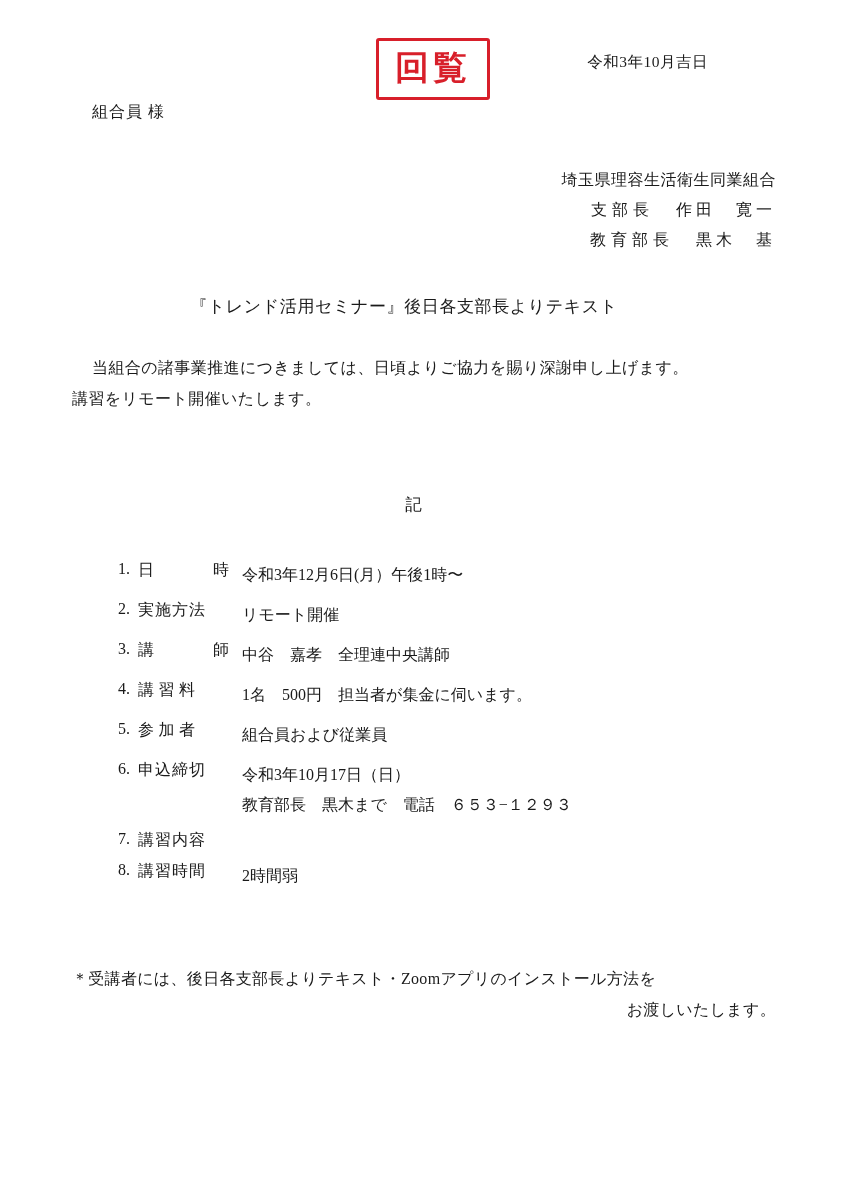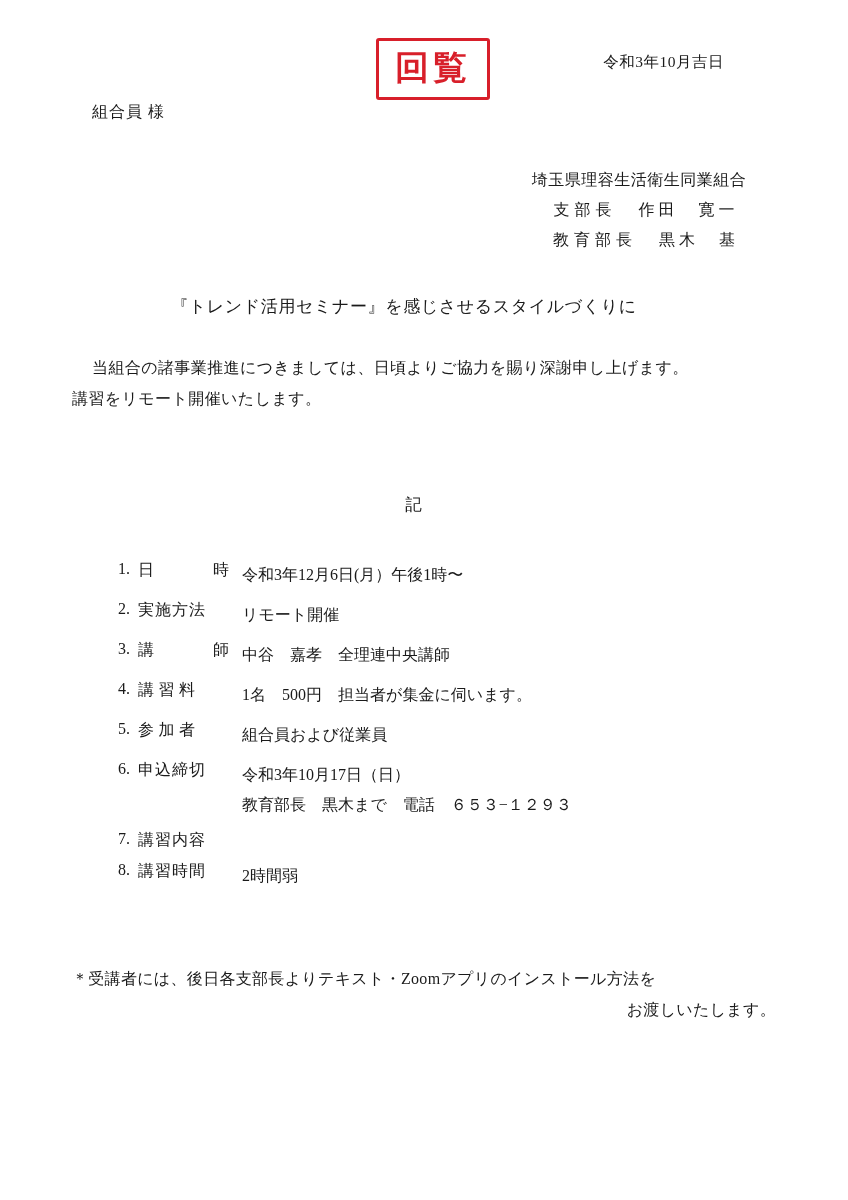--- a/index.html
+++ b/index.html
@@ -39,38 +39,38 @@
     color: #d81f2a;
     font-size: 34px;
     line-height: 52px;
     text-align: center;
     letter-spacing: 4px;
     font-weight: bold;
     font-family: "DejaVu Serif", serif;
   }
   .date-line {
     position: absolute;
-    right: 52px;
+    right: 68px;
     top: 52px;
     font-size: 15.5px;
     letter-spacing: 0.5px;
   }
 
   
   .addressee {
     margin-top: 32px;
     margin-left: 20px;
     font-size: 16px;
     letter-spacing: 1px;
   }
 
   
   .sender {
     margin-top: 42px;
-    text-align: center;
+    text-align: right;
     padding-left: 430px;
     font-size: 16px;
     line-height: 30px;
   }
   .sender .org { letter-spacing: 0.5px; }
   .sender .row {
     display: block;
     padding-left: 14px;
     letter-spacing: 0.5px;
   }
@@ -166,21 +166,21 @@
   <div class="sender">
     <div class="org">埼玉県理容生活衛生同業組合</div>
     <div class="row">
       <span class="title sp2">支部長</span><span class="name">作田　寛一</span>
     </div>
     <div class="row">
       <span class="title sp3">教育部長</span><span class="name">黒木　基</span>
     </div>
   </div>
 
-  <div class="doc-title">『トレンド活用セミナー』を感じさせるスタイルづくりに</div>
+  <div class="doc-title">『トレンド活用セミナー』後日各支部長よりテキスト</div>
 
   <div class="body-block">
     <p class="indent1">当組合の諸事業推進につきましては、日頃よりご協力を賜り深謝申し上げます。</p>
     <p>講習をリモート開催いたします。</p>
   </div>
 
   <div class="ki">記</div>
 
   <div class="items">
 

